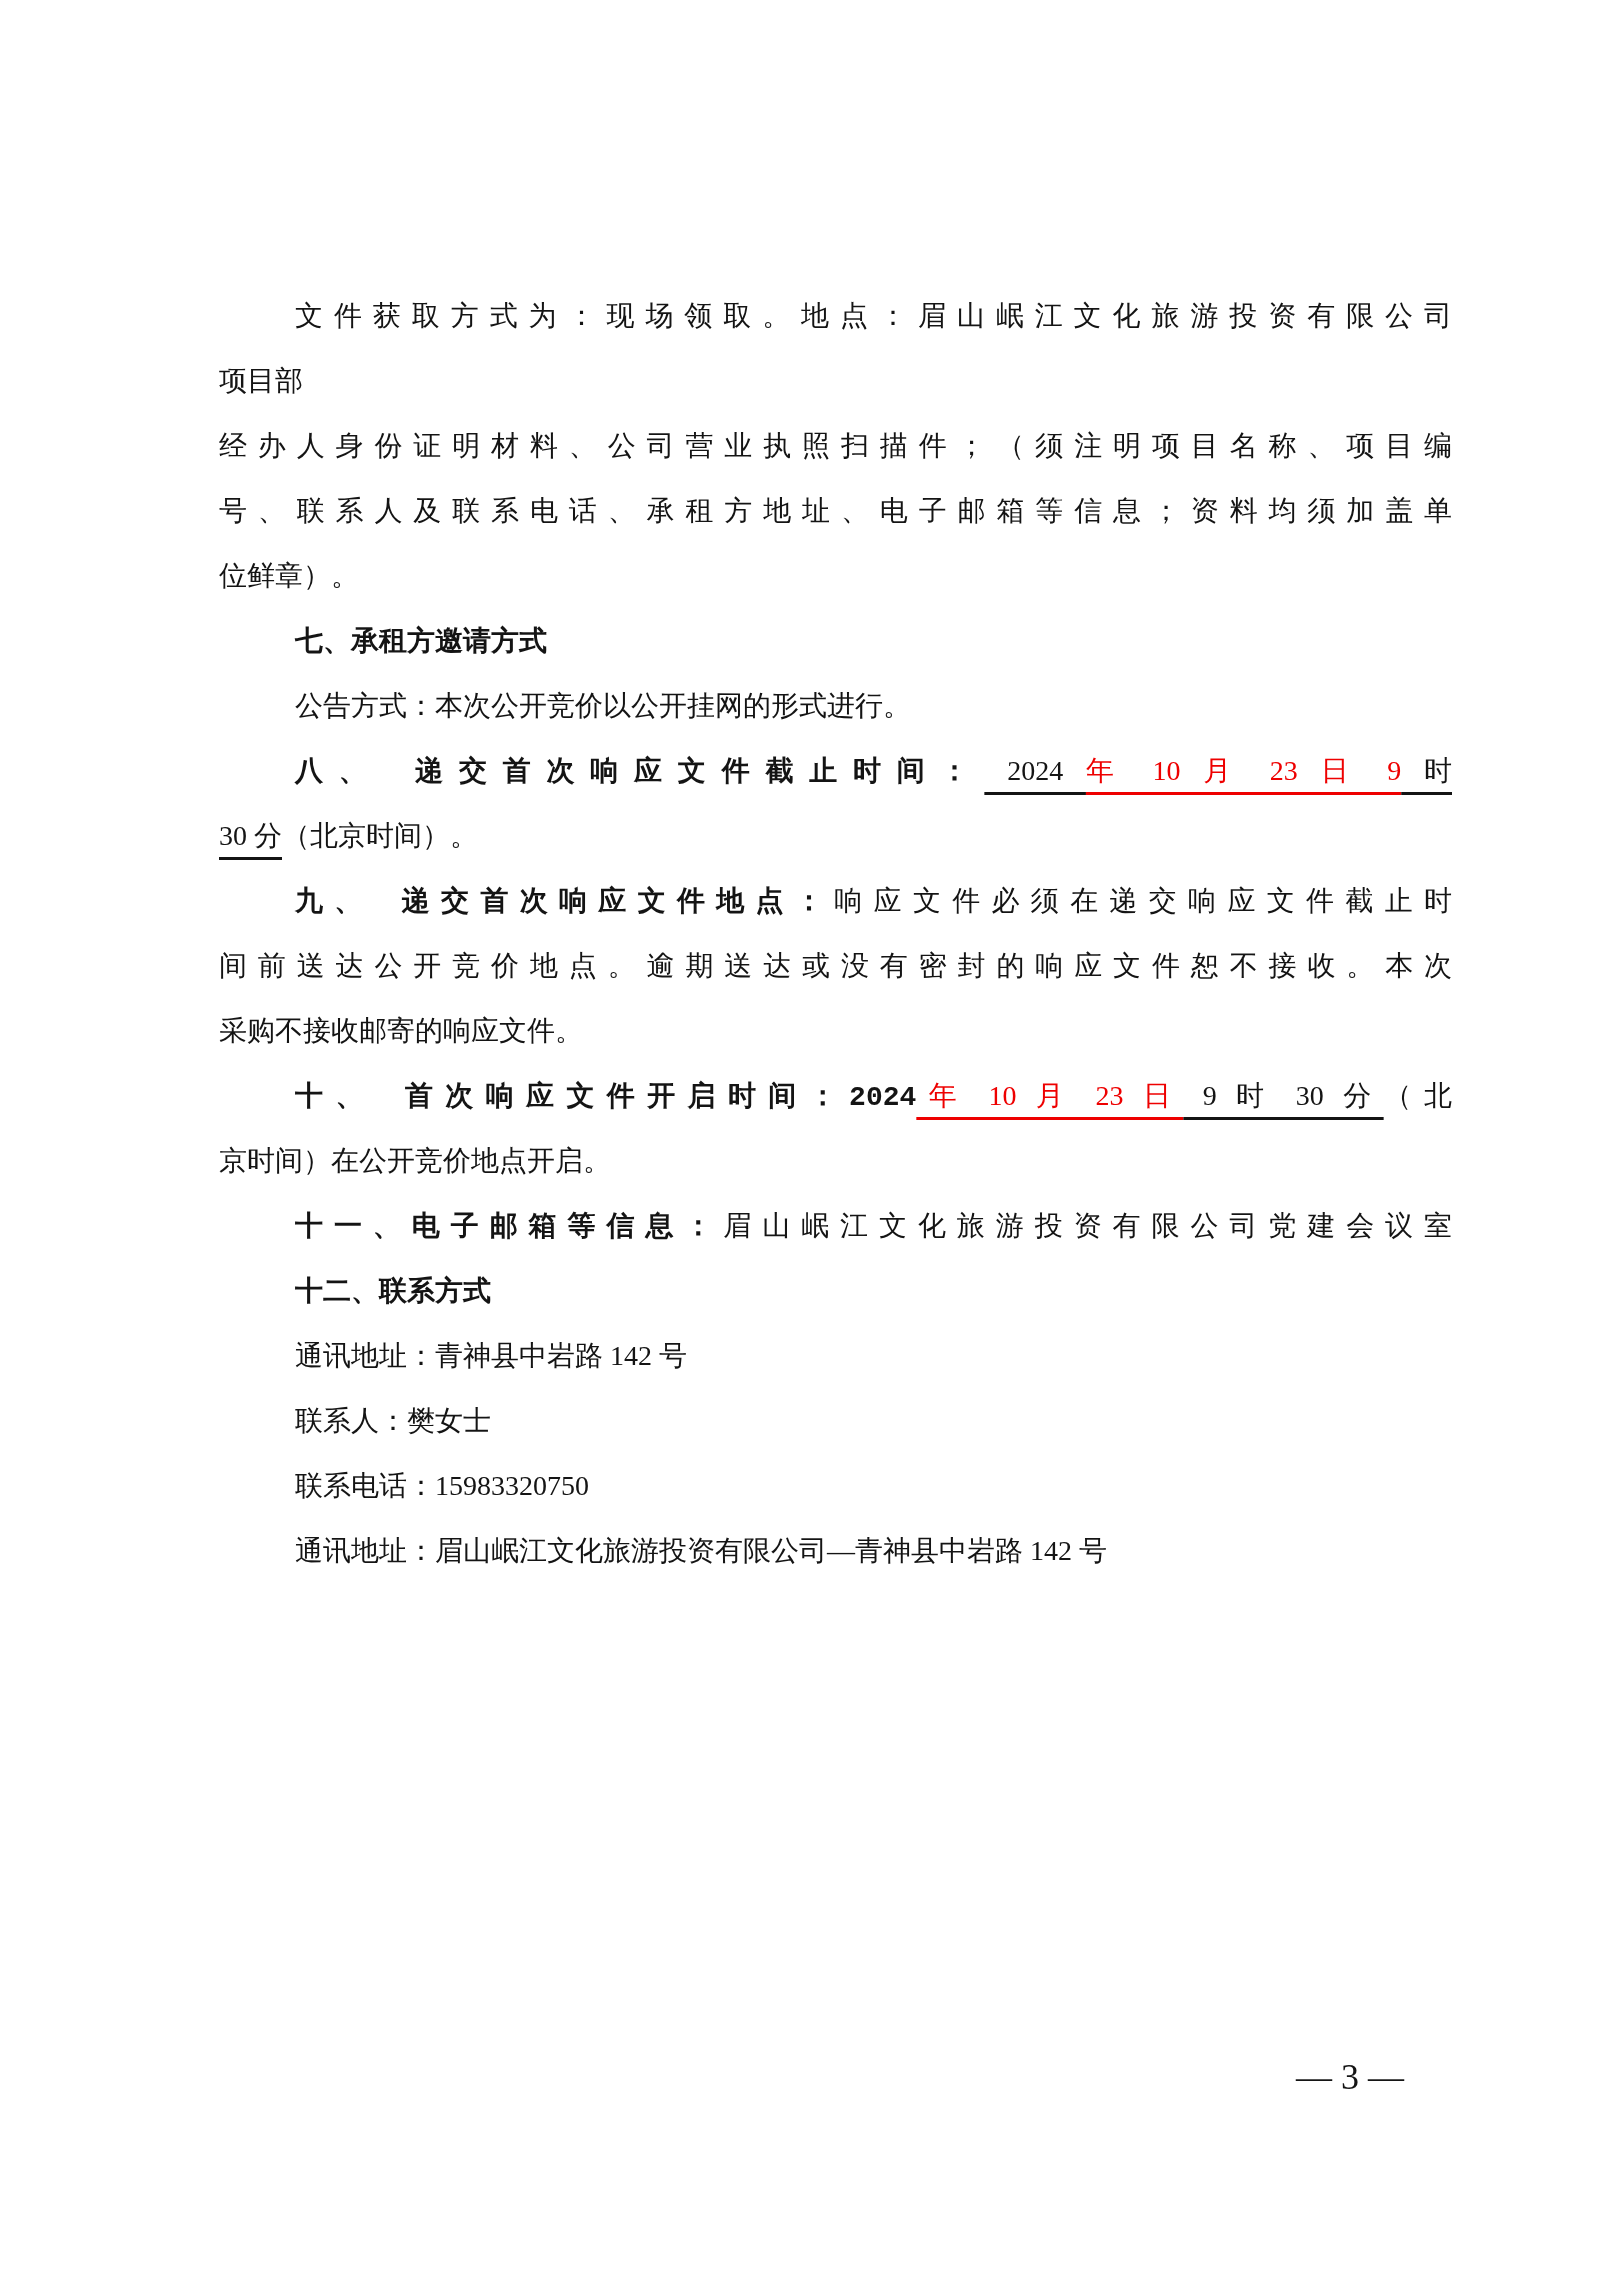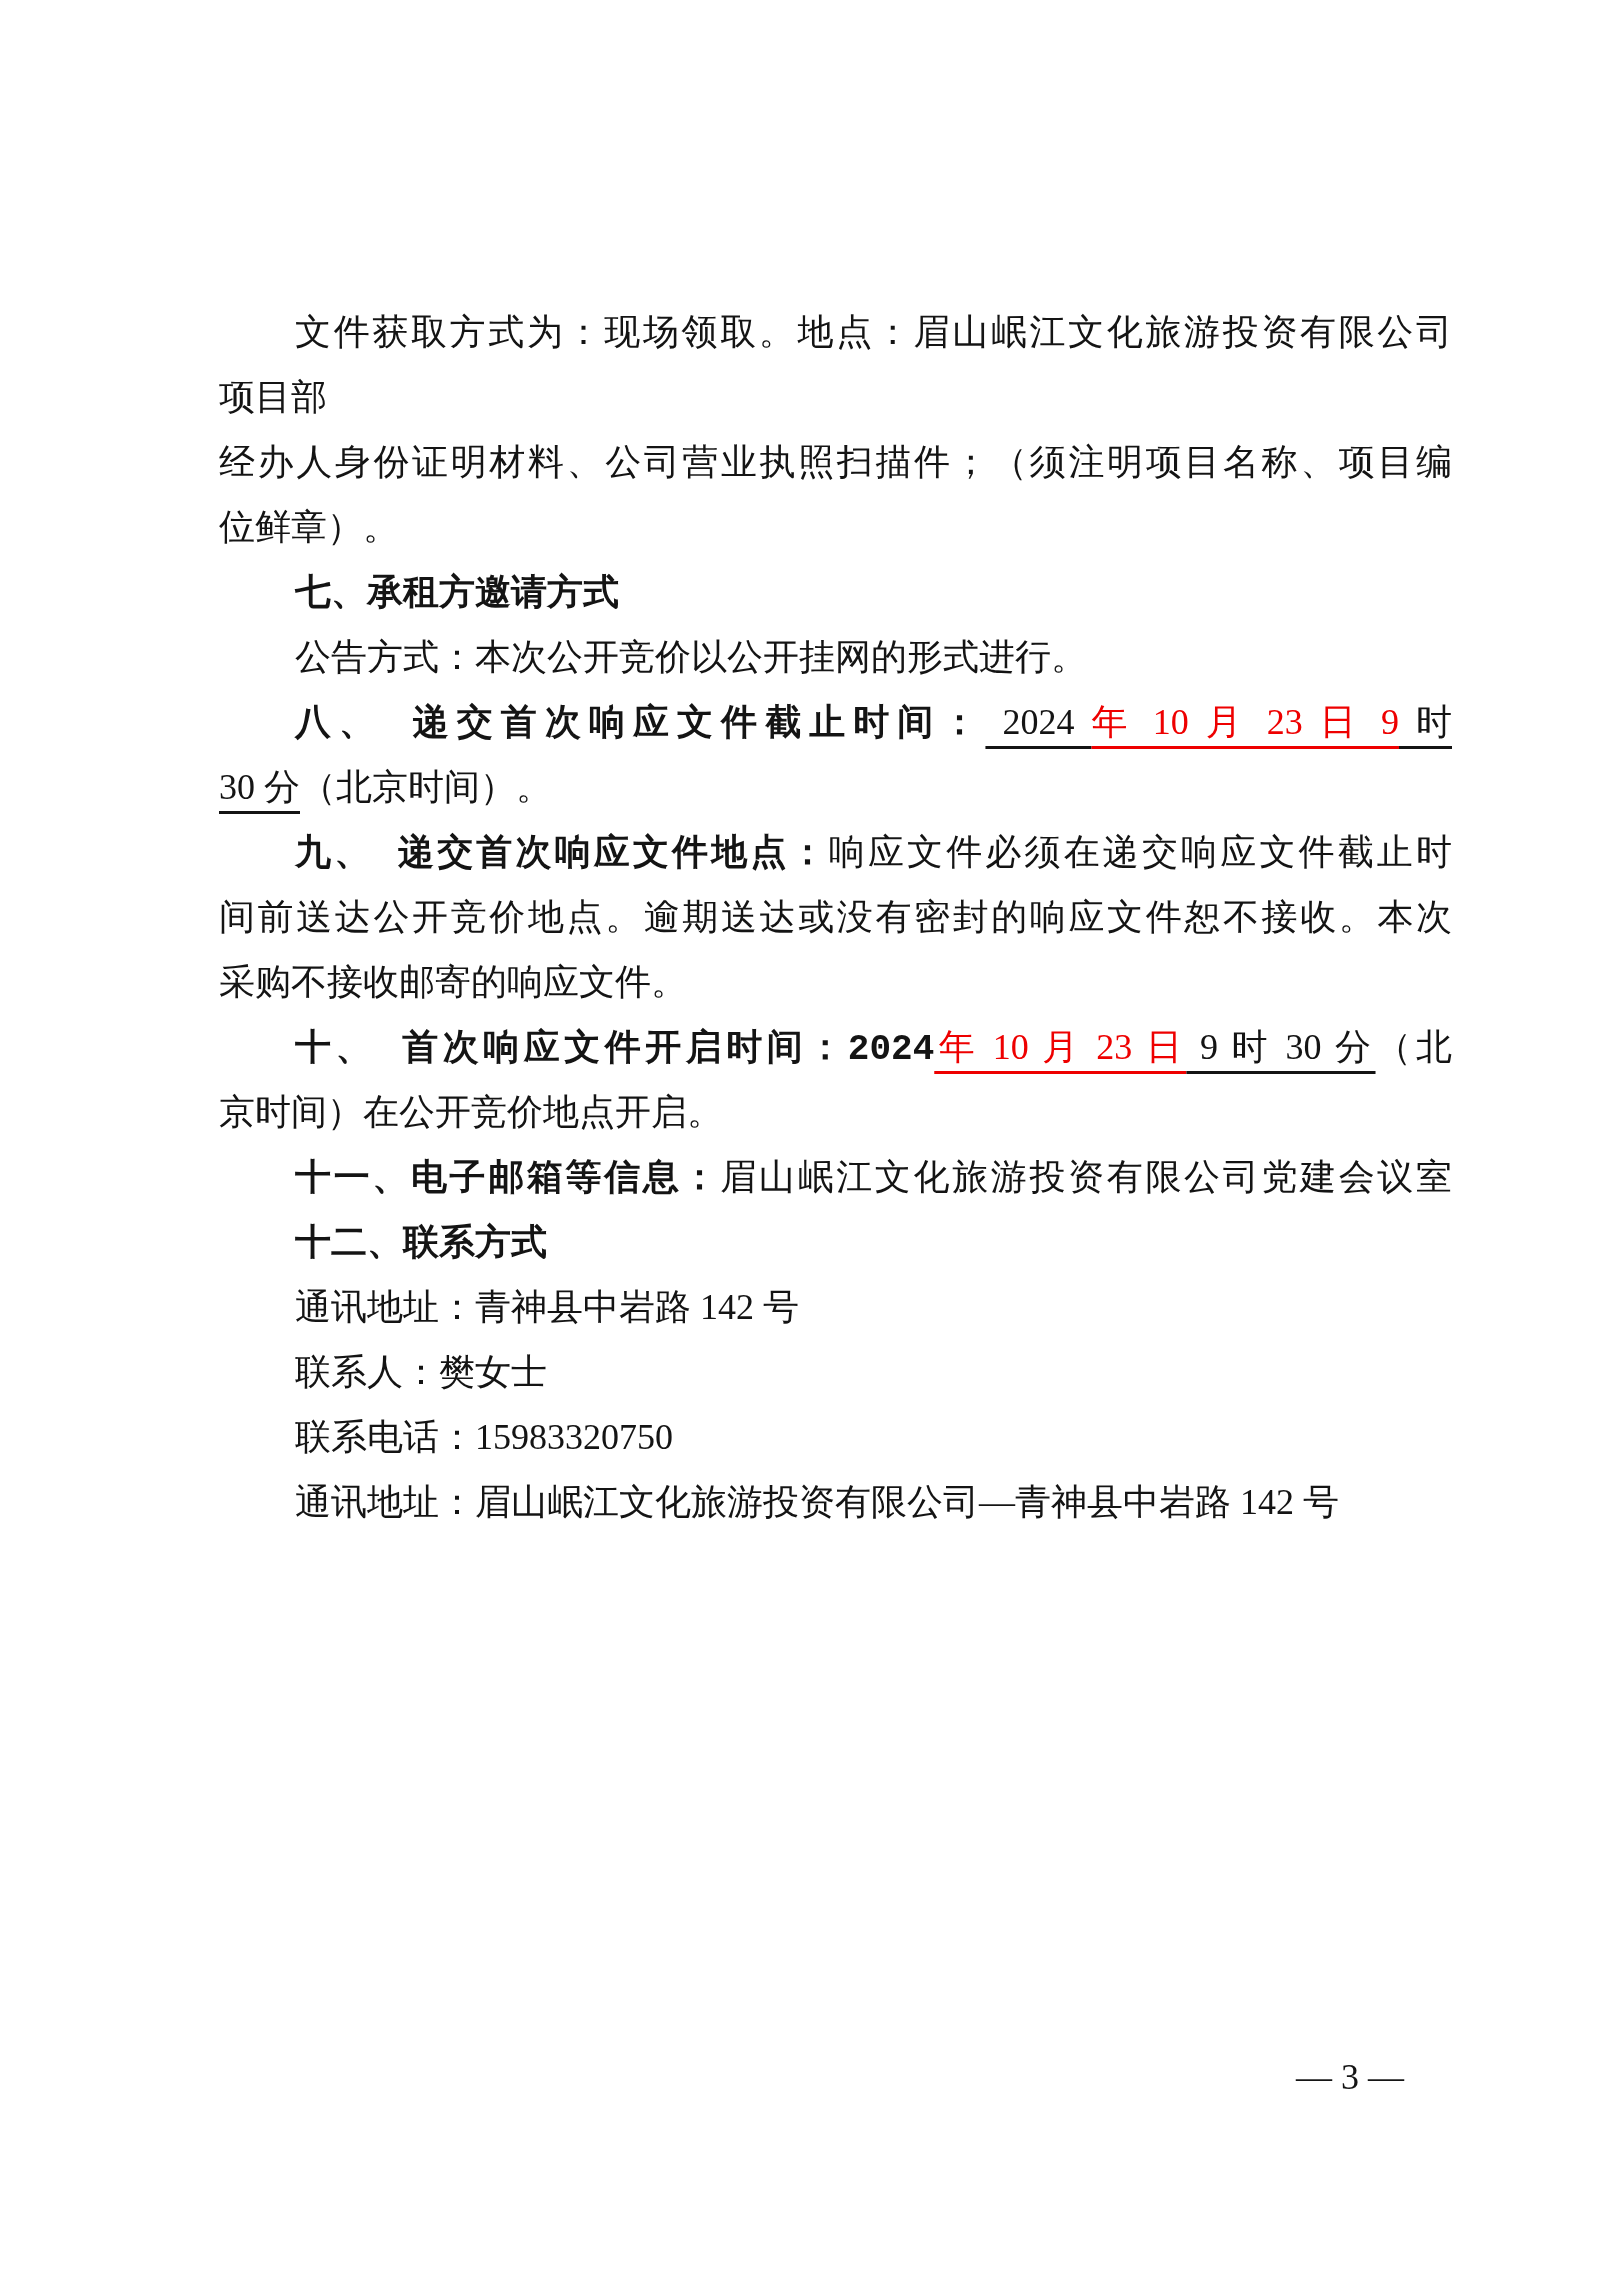--- a/index.html
+++ b/index.html
@@ -10,23 +10,23 @@
     font-family:"Liberation Serif","DejaVu Serif",serif;
     color:#141414;
     overflow:hidden;
   }
   .page{
     position:absolute;inset:0;
     background:#ffffff;
   }
   .text-body{
     position:absolute;
-    left:219px;top:300px;
+    left:219px;top:283px;
     width:1233px;
-    font-size:36px;
+    font-size:28px;
   }
   .line{
     height:65px;
     line-height:65px;
     overflow:hidden;
     white-space:normal;
     text-align:left;
   }
   .line.indent{ text-indent:76px; }
   .line.justify{ text-align:justify; }
@@ -65,20 +65,21 @@
   }
 </style>
 </head>
 <body>
 
 <div class="page">
   <div class="text-body">
       <div class="line indent justify"><span class="seg-body">文件获取方式为：现场领取。地点：眉山岷江文化旅游投资有限公司</span></div>
       <div class="line"><span class="seg-body">项目部</span></div>
       <div class="line justify"><span class="seg-body">经办人身份证明材料、公司营业执照扫描件；（须注明项目名称、项目编</span></div>
+      <div class="line justify"><span class="seg-body">号、联系人及联系电话、承租方地址、电子邮箱等信息；资料均须加盖单</span></div>
       <div class="line"><span class="seg-body">位鲜章）。</span></div>
       <div class="line indent"><span class="seg-bold">七、承租方邀请方式</span></div>
       <div class="line indent"><span class="seg-body">公告方式：本次公开竞价以公开挂网的形式进行。</span></div>
       <div class="line indent justify"><span class="seg-bold">八、 递交首次响应文件截止时间：</span><span class="seg-u"> 2024 </span><span class="seg-redu">年 10 月 23 日 9</span><span class="seg-u"> 时</span></div>
       <div class="line"><span class="seg-u">30 分</span><span class="seg-body">（北京时间）。</span></div>
       <div class="line indent justify"><span class="seg-bold">九、 递交首次响应文件地点：</span><span class="seg-body">响应文件必须在递交响应文件截止时</span></div>
       <div class="line justify"><span class="seg-body">间前送达公开竞价地点。逾期送达或没有密封的响应文件恕不接收。本次</span></div>
       <div class="line"><span class="seg-body">采购不接收邮寄的响应文件。</span></div>
       <div class="line indent justify"><span class="seg-bold">十、 首次响应文件开启时间：</span><span class="seg-bold">2024</span><span class="seg-redu">年 10 月 23 日</span><span class="seg-u"> 9 时 30 分</span><span class="seg-body">（北</span></div>
       <div class="line"><span class="seg-body">京时间）在公开竞价地点开启。</span></div>

